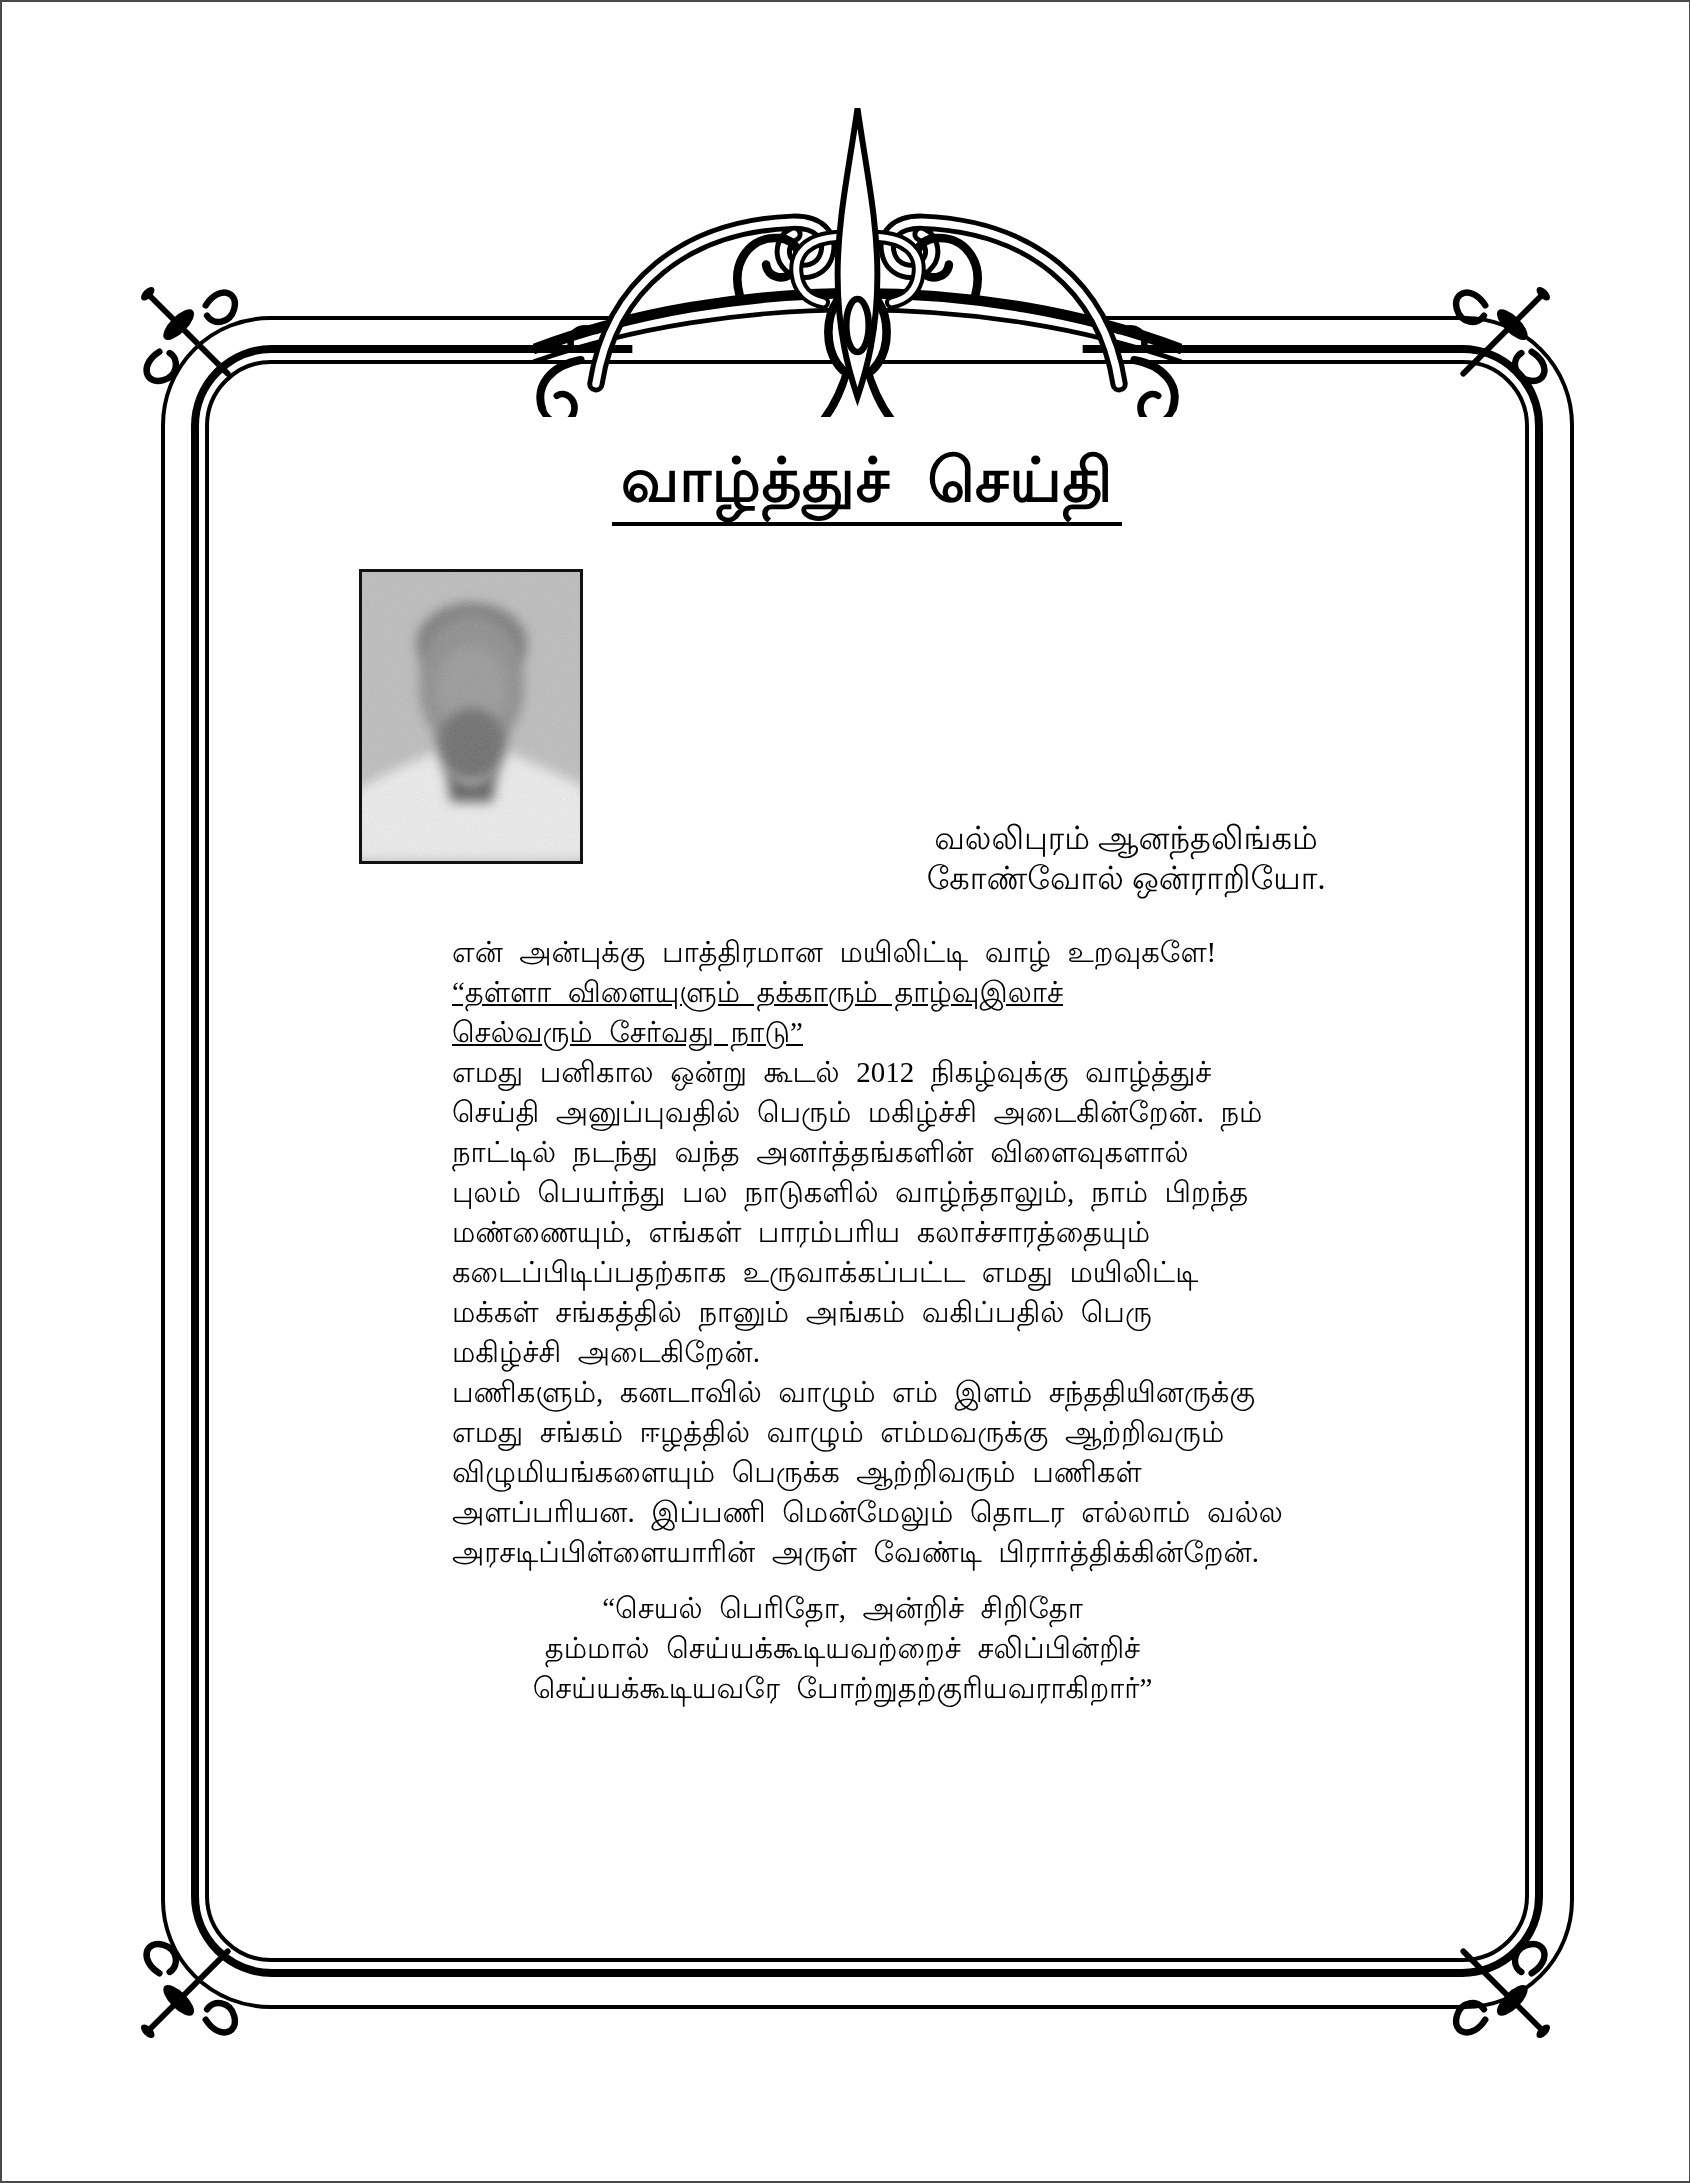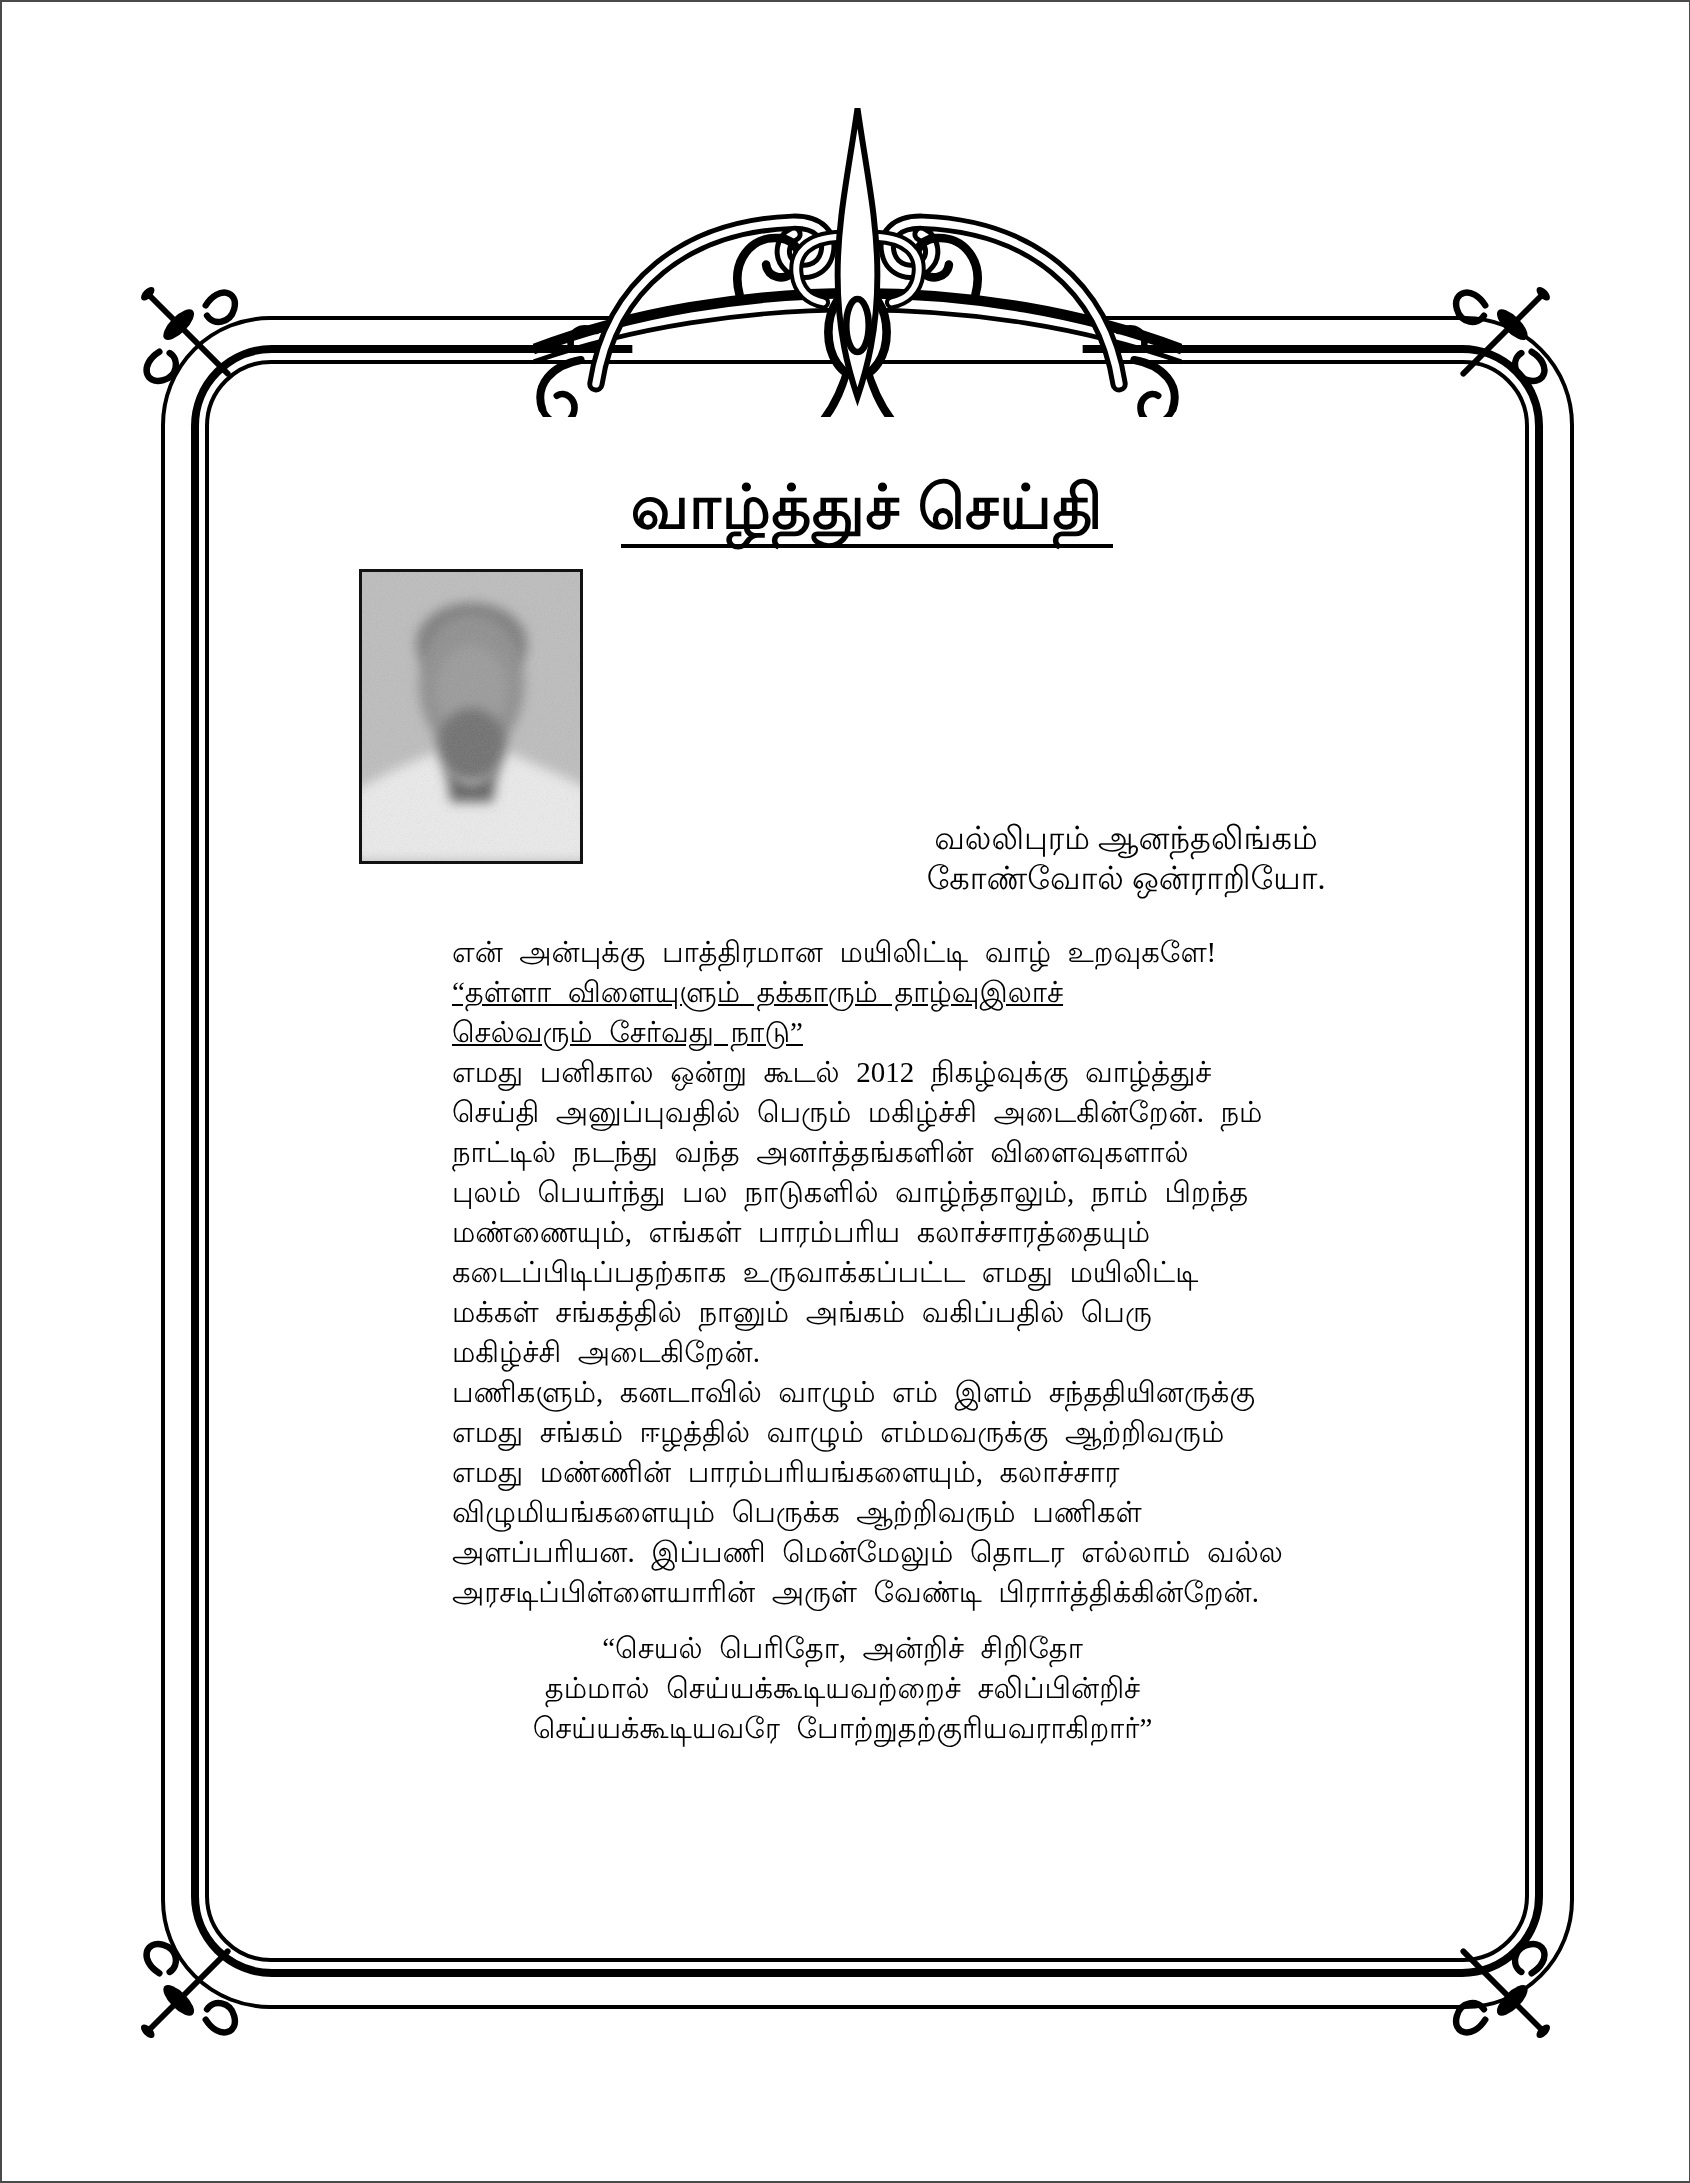--- a/index.html
+++ b/index.html
@@ -22,23 +22,23 @@
   .crown{left:533px;top:99px;width:649px;height:318px;}
   
   .corner{width:116px;height:116px;}
   .corner-tl{left:131px;top:277px;}
   .corner-tr{left:1444px;top:277px;transform:scale(-1,1);}
   .corner-bl{left:131px;top:1932px;transform:scale(1,-1);}
   .corner-br{left:1444px;top:1932px;transform:scale(-1,-1);}
   
   .title-wrap{left:205px;top:451px;width:1324px;text-align:center;}
   .title-text{
-    display:inline-block;font-family:Liberation Sans, sans-serif;
+    display:inline-block;font-family:Liberation Mono, monospace;
     font-weight:700;font-size:61px;line-height:1.12;letter-spacing:0.7px;
-    border-bottom:4.6px solid #000;padding:0 9.3px 2.6px 9.3px;white-space:nowrap;margin-top:22px;
+    border-bottom:4.6px solid #000;padding:0 9.3px 2.6px 9.3px;white-space:nowrap;
   }
   
   .photo{left:359px;top:569px;width:218px;height:289px;border:3.3px solid #121212;background:#bfbfbf;}
   .photo svg{display:block;}
   
   .author{left:914px;top:818px;width:424px;text-align:center;font-size:32px;line-height:40px;}
   .author div{white-space:nowrap;}
   
   .message{left:452px;top:932px;width:1013px;font-size:29px;line-height:40px;}
   .tline{white-space:nowrap;word-spacing:0.32em;}
@@ -151,21 +151,20 @@
   <div class="tline">எமது பனிகால ஒன்று கூடல் 2012 நிகழ்வுக்கு வாழ்த்துச்</div>
   <div class="tline">செய்தி அனுப்புவதில் பெரும் மகிழ்ச்சி அடைகின்றேன். நம்</div>
   <div class="tline">நாட்டில் நடந்து வந்த அனர்த்தங்களின் விளைவுகளால்</div>
   <div class="tline">புலம் பெயர்ந்து பல நாடுகளில் வாழ்ந்தாலும், நாம் பிறந்த</div>
   <div class="tline">மண்ணையும், எங்கள் பாரம்பரிய கலாச்சாரத்தையும்</div>
   <div class="tline">கடைப்பிடிப்பதற்காக உருவாக்கப்பட்ட எமது மயிலிட்டி</div>
   <div class="tline">மக்கள் சங்கத்தில் நானும் அங்கம் வகிப்பதில் பெரு</div>
   <div class="tline">மகிழ்ச்சி அடைகிறேன்.</div>
   <div class="tline">பணிகளும், கனடாவில் வாழும் எம் இளம் சந்ததியினருக்கு</div>
   <div class="tline">எமது சங்கம் ஈழத்தில் வாழும் எம்மவருக்கு ஆற்றிவரும்</div>
-  <div class="tline">எமது மண்ணின் பாரம்பரியங்களையும், கலாச்சார</div>
   <div class="tline">விழுமியங்களையும் பெருக்க ஆற்றிவரும் பணிகள்</div>
   <div class="tline">அளப்பரியன. இப்பணி மென்மேலும் தொடர எல்லாம் வல்ல</div>
   <div class="tline">அரசடிப்பிள்ளையாரின் அருள் வேண்டி பிரார்த்திக்கின்றேன்.</div>
 
   <div class="closing">
     <div class="tline">“செயல் பெரிதோ, அன்றிச் சிறிதோ</div>
     <div class="tline">தம்மால் செய்யக்கூடியவற்றைச் சலிப்பின்றிச்</div>
     <div class="tline">செய்யக்கூடியவரே போற்றுதற்குரியவராகிறார்”</div>
   </div>
 </div>

